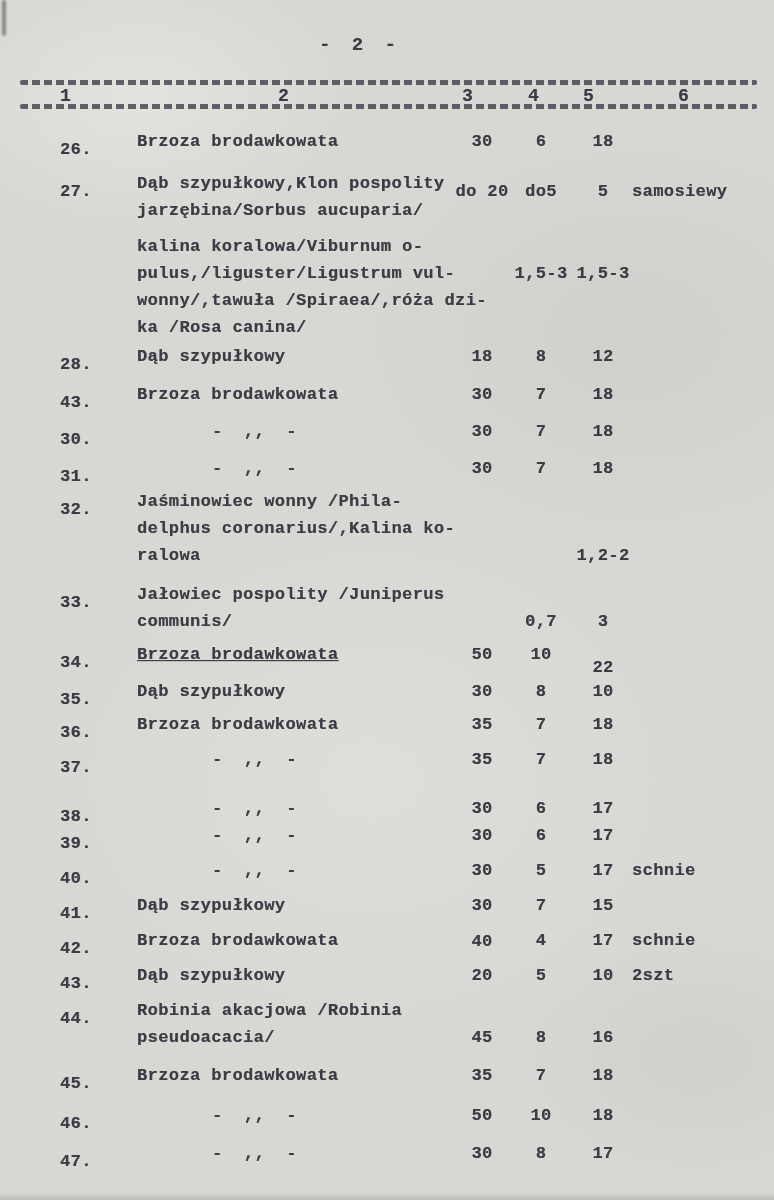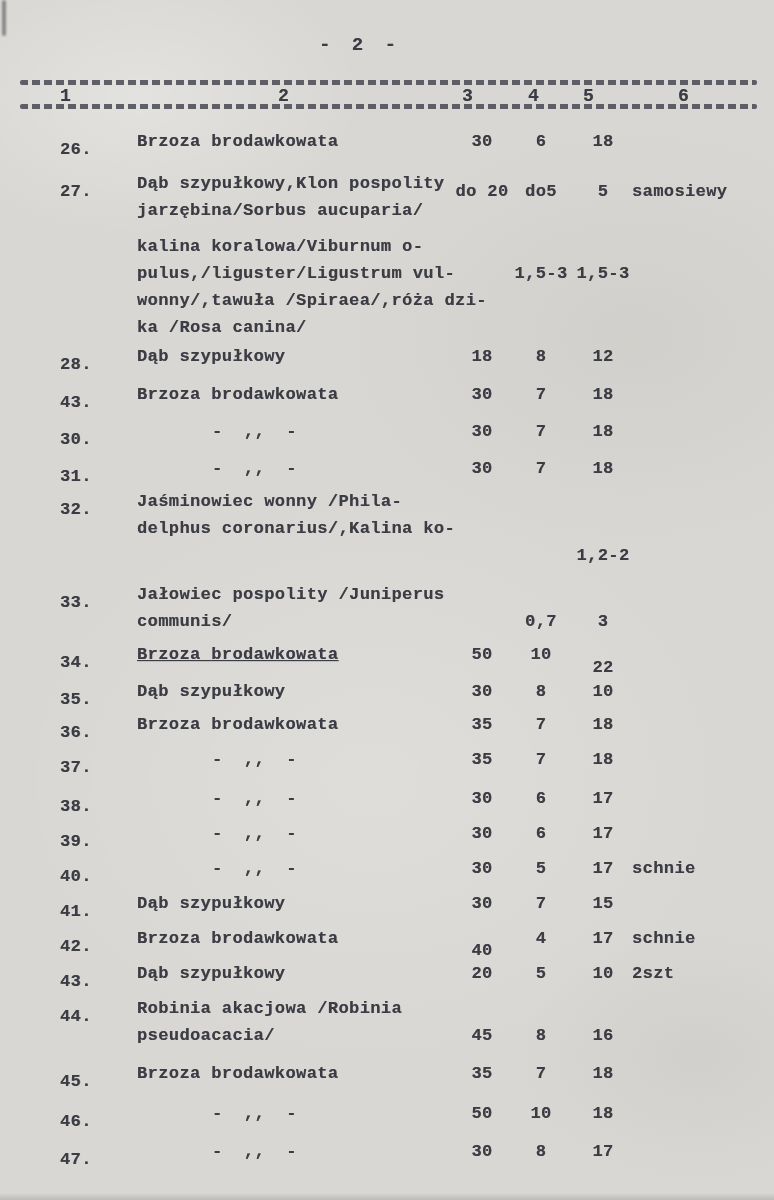--- a/index.html
+++ b/index.html
@@ -115,21 +115,21 @@
       </div>
       <div class="row" style="min-height: 27px; margin-bottom: 6px;">
         <span class="num ink">31.</span>
         <span class="ditto ink">-  ,,  -</span>
         <span class="val c3 ink" style="top: 0px;">30</span>
         <span class="val c4 ink" style="top: 0px;">7</span>
         <span class="val c5 ink" style="top: 0px;">18</span>
       </div>
       <div class="row" style="min-height: 81px; margin-bottom: 12px;">
         <span class="num ink">32.</span>
-        <div class="name ink"><div class="name-line ink">Jaśminowiec wonny /Phila-</div><div class="name-line ink">delphus coronarius/,Kalina ko-</div></div>
+        <div class="name ink"><div class="name-line ink">Jaśminowiec wonny /Phila-</div><div class="name-line ink">delphus coronarius/,Kalina ko-</div><div class="name-line ink">ralowa</div></div>
         <span class="val c5 ink" style="top: 54px;">1,2-2</span>
       </div>
       <div class="row" style="min-height: 54px; margin-bottom: 6px;">
         <span class="num ink">33.</span>
         <div class="name ink"><div class="name-line ink">Jałowiec pospolity /Juniperus</div><div class="name-line ink">communis/</div></div>
         <span class="val c4 ink" style="top: 27px;">0,7</span>
         <span class="val c5 ink" style="top: 27px;">3</span>
       </div>
       <div class="row" style="min-height: 27px; margin-bottom: 10px; text-decoration: underline;">
         <span class="num ink">34.</span>
@@ -145,28 +145,28 @@
         <span class="val c4 ink" style="top: 0px;">8</span>
         <span class="val c5 ink" style="top: 0px;">10</span>
       </div>
       <div class="row" style="min-height: 27px; margin-bottom: 8px;">
         <span class="num ink">36.</span>
         <div class="name ink"><div class="name-line ink">Brzoza brodawkowata</div></div>
         <span class="val c3 ink" style="top: 0px;">35</span>
         <span class="val c4 ink" style="top: 0px;">7</span>
         <span class="val c5 ink" style="top: 0px;">18</span>
       </div>
-      <div class="row" style="min-height: 27px; margin-bottom: 12px;">
+      <div class="row" style="min-height: 27px; margin-bottom: 22px;">
         <span class="num ink">37.</span>
         <span class="ditto ink">-  ,,  -</span>
         <span class="val c3 ink" style="top: 0px;">35</span>
         <span class="val c4 ink" style="top: 0px;">7</span>
         <span class="val c5 ink" style="top: 0px;">18</span>
       </div>
-      <div class="row" style="min-height: 27px; margin-bottom: 8px;">
+      <div class="row" style="min-height: 27px; margin-bottom: 0;">
         <span class="num ink">38.</span>
         <span class="ditto ink">-  ,,  -</span>
         <span class="val c3 ink" style="top: 0px;">30</span>
         <span class="val c4 ink" style="top: 0px;">6</span>
         <span class="val c5 ink" style="top: 0px;">17</span>
       </div>
       <div class="row" style="min-height: 27px; margin-bottom: 8px;">
         <span class="num ink">39.</span>
         <span class="ditto ink">-  ,,  -</span>
         <span class="val c3 ink" style="top: 0px;">30</span>
@@ -184,21 +184,21 @@
       <div class="row" style="min-height: 27px; margin-bottom: 8px;">
         <span class="num ink">41.</span>
         <div class="name ink"><div class="name-line ink">Dąb szypułkowy</div></div>
         <span class="val c3 ink" style="top: 0px;">30</span>
         <span class="val c4 ink" style="top: 0px;">7</span>
         <span class="val c5 ink" style="top: 0px;">15</span>
       </div>
       <div class="row" style="min-height: 27px; margin-bottom: 8px;">
         <span class="num ink">42.</span>
         <div class="name ink"><div class="name-line ink">Brzoza brodawkowata</div></div>
-        <span class="val c3 ink" style="top: 12px; font-family: Liberation Mono, monospace;">40</span>
+        <span class="val c3 ink" style="top: 1px; font-family: Liberation Mono, monospace;">40</span>
         <span class="val c4 ink" style="top: 0px;">4</span>
         <span class="val c5 ink" style="top: 0px;">17</span>
         <span class="val c6 ink" style="top: 0px;">schnie</span>
       </div>
       <div class="row" style="min-height: 27px; margin-bottom: 8px;">
         <span class="num ink">43.</span>
         <div class="name ink"><div class="name-line ink">Dąb szypułkowy</div></div>
         <span class="val c3 ink" style="top: 0px;">20</span>
         <span class="val c4 ink" style="top: 0px;">5</span>
         <span class="val c5 ink" style="top: 0px;">10</span>

